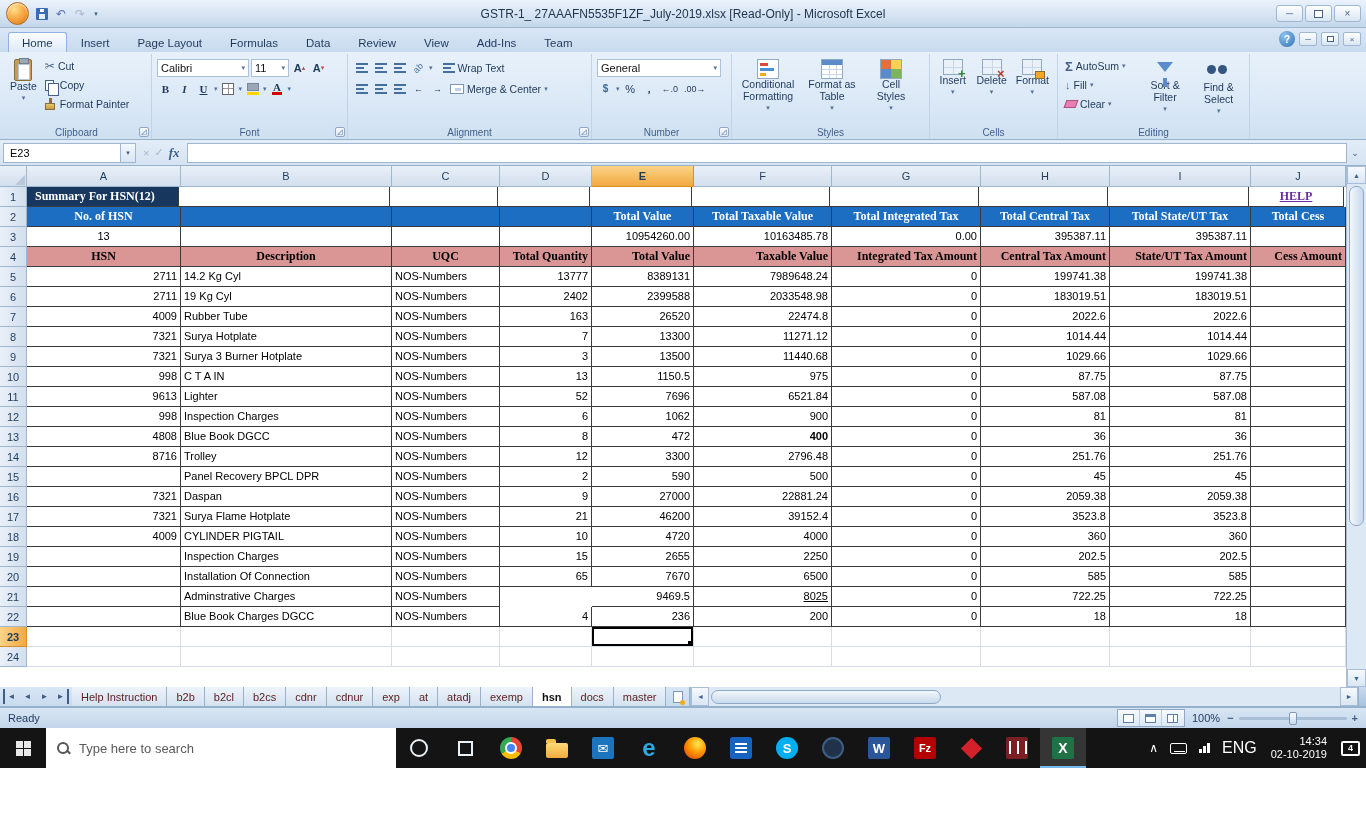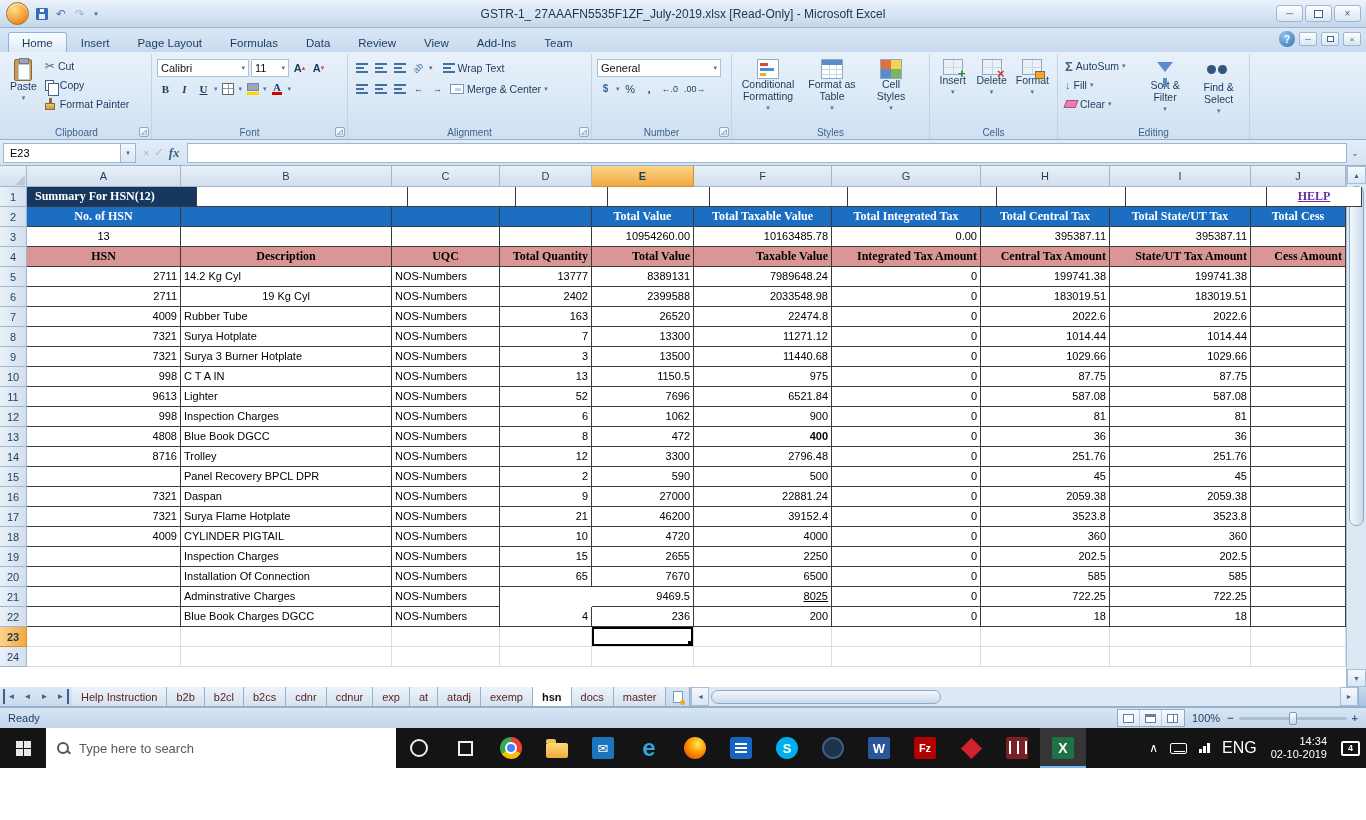--- a/index.html
+++ b/index.html
@@ -471,21 +471,21 @@
           <div class="colhead sel" style="width: 102px;">E</div>
           <div class="colhead" style="width: 138px;">F</div>
           <div class="colhead" style="width: 149px;">G</div>
           <div class="colhead" style="width: 129px;">H</div>
           <div class="colhead" style="width: 141px;">I</div>
           <div class="colhead" style="width: 95px;">J</div>
         </div>
       <div id="grid-rows">
           <div class="grow">
             <div class="rowhead">1</div>
-            <div class="cell b a-l t-title navy" style="width: 170px; padding-left: 8px;">Summary For HSN(12)</div>
+            <div class="cell b a-l t-title navy" style="width: 152px; padding-left: 8px;">Summary For HSN(12)</div>
             <div class="cell b a-l t-title" style="width: 211px;"></div>
             <div class="cell b a-l t-title" style="width: 108px;"></div>
             <div class="cell b a-l t-title" style="width: 92px;"></div>
             <div class="cell b a-l t-title" style="width: 102px;"></div>
             <div class="cell b a-l t-title" style="width: 138px;"></div>
             <div class="cell b a-l t-title" style="width: 149px;"></div>
             <div class="cell b a-l t-title" style="width: 129px;"></div>
             <div class="cell b a-l t-title" style="width: 141px;"></div>
             <div class="cell b a-c t-title help" style="width: 95px;">HELP</div>
           </div>
@@ -537,21 +537,21 @@
             <div class="cell b a-r t-data" style="width: 102px;">8389131</div>
             <div class="cell b a-r t-data" style="width: 138px;">7989648.24</div>
             <div class="cell b a-r t-data" style="width: 149px;">0</div>
             <div class="cell b a-r t-data" style="width: 129px;">199741.38</div>
             <div class="cell b a-r t-data" style="width: 141px;">199741.38</div>
             <div class="cell b a-l t-data" style="width: 95px;"></div>
           </div>
           <div class="grow">
             <div class="rowhead">6</div>
             <div class="cell b a-r t-data" style="width: 154px;">2711</div>
-            <div class="cell b a-l t-data" style="width: 211px; text-align: center;">19 Kg Cyl</div>
+            <div class="cell b a-l t-data" style="width: 211px;">19 Kg Cyl</div>
             <div class="cell b a-l t-data" style="width: 108px;">NOS-Numbers</div>
             <div class="cell b a-r t-data" style="width: 92px;">2402</div>
             <div class="cell b a-r t-data" style="width: 102px;">2399588</div>
             <div class="cell b a-r t-data" style="width: 138px;">2033548.98</div>
             <div class="cell b a-r t-data" style="width: 149px;">0</div>
             <div class="cell b a-r t-data" style="width: 129px;">183019.51</div>
             <div class="cell b a-r t-data" style="width: 141px;">183019.51</div>
             <div class="cell b a-l t-data" style="width: 95px;"></div>
           </div>
           <div class="grow">

